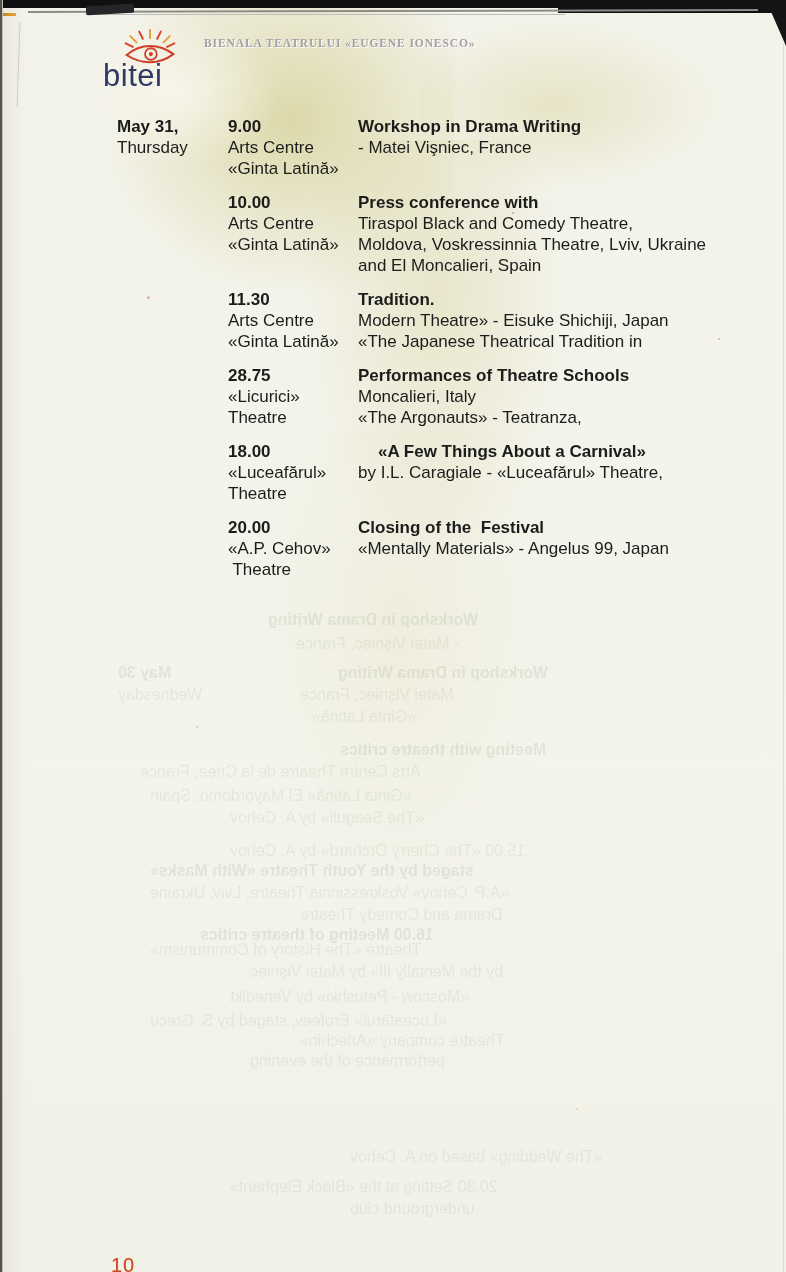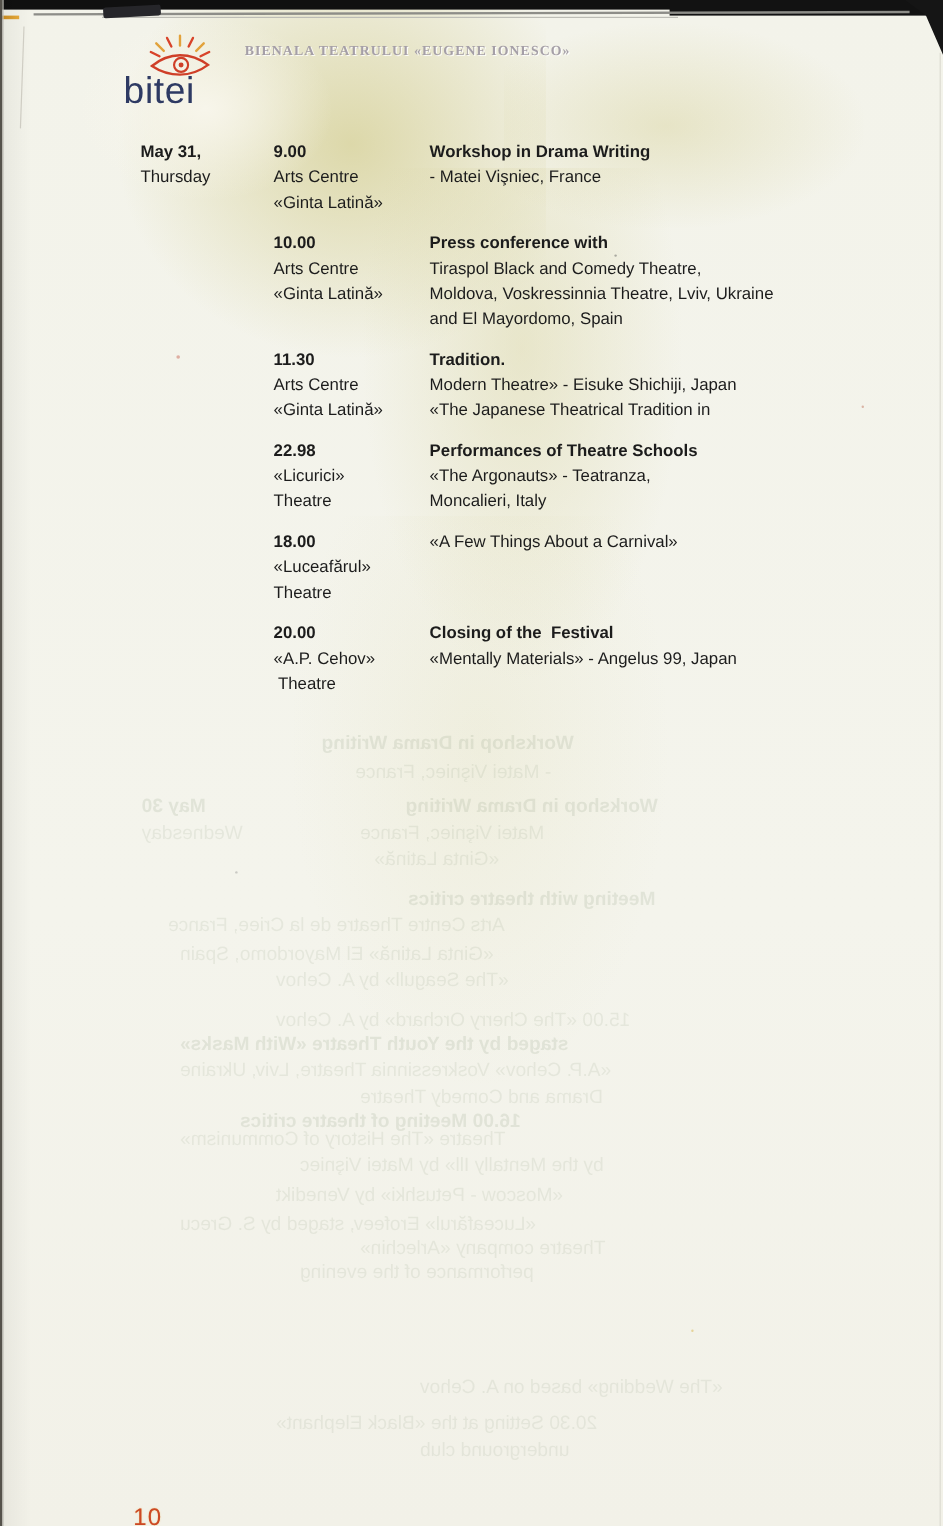--- a/index.html
+++ b/index.html
@@ -32,23 +32,23 @@
   
   #logo{position:absolute;left:103px;top:26px;width:80px;}
   #logo svg{display:block;margin-left:20px;}
   #logo .word{margin-top:-8px;font-family:Liberation Sans, sans-serif;font-size:31px;color:var(--logo-blue);letter-spacing:.5px;}
   #header-title{position:absolute;left:204px;top:37px;
     font-family:"Liberation Serif", serif;font-weight:700;font-size:11.5px;letter-spacing:.9px;
     color:var(--header-gray);text-shadow:1px 1px 0 rgba(255,255,255,.85);}
   
   #schedule{position:absolute;left:117px;top:116px;width:620px;}
   .entry{display:grid;grid-template-columns:111px 130px 380px;margin-bottom:13px;
-    font-size:14px;line-height:21px;}
+    font-size:17px;line-height:21px;}
   .entry .b, .time, .title{font-weight:700;}
-  .title.plain{font-weight:400;}
+  .title.plain{font-weight:700;margin-left:20px;}
   .date-l1{font-weight:700;}
   .col-desc .title, .detail-line, .venue-line, .time, .col-date div{white-space:pre;}
   
   #ghost-layer{position:absolute;left:0;top:0;width:786px;height:1272px;pointer-events:none;}
   .ghost{position:absolute;transform:scaleX(-1);color:var(--ghost);opacity:.15;
     filter:blur(.6px);font-size:16px;line-height:20px;white-space:nowrap;}
   .ghost.b{font-weight:700;opacity:.19;}
   
   #page-number{position:absolute;left:111px;top:1254px;font-size:20px;color:var(--page-num);
     text-shadow:0 0 1px rgba(232,167,56,.7);letter-spacing:1px;}
@@ -162,21 +162,21 @@
       </div>
       <div class="col-time">
         <div class="time">10.00</div>
       <div class="venue-line">Arts Centre</div>
           <div class="venue-line">«Ginta Latină»</div>
         </div>
       <div class="col-desc">
         <div class="title">Press conference with</div>
       <div class="detail-line">Tiraspol Black and Comedy Theatre,</div>
           <div class="detail-line">Moldova, Voskressinnia Theatre, Lviv, Ukraine</div>
-          <div class="detail-line">and El Mayordomo, Spain</div>
+          <div class="detail-line">and El Moncalieri, Spain</div>
         </div>
     </div>
 
     <div class="entry">
       <div class="col-date">
         <div class="date-l1"></div>
         <div class="date-l2"></div>
       </div>
       <div class="col-time">
         <div class="time">11.30</div>
@@ -189,43 +189,44 @@
           <div class="detail-line">«The Japanese Theatrical Tradition in</div>
         </div>
     </div>
 
     <div class="entry">
       <div class="col-date">
         <div class="date-l1"></div>
         <div class="date-l2"></div>
       </div>
       <div class="col-time">
-        <div class="time">22.98</div>
+        <div class="time">28.75</div>
       <div class="venue-line">«Licurici»</div>
           <div class="venue-line">Theatre</div>
         </div>
       <div class="col-desc">
         <div class="title">Performances of Theatre Schools</div>
-      <div class="detail-line">«The Argonauts» - Teatranza,</div>
-          <div class="detail-line">Moncalieri, Italy</div>
+      <div class="detail-line">Moncalieri, Italy</div>
+          <div class="detail-line">«The Argonauts» - Teatranza,</div>
         </div>
     </div>
 
     <div class="entry">
       <div class="col-date">
         <div class="date-l1"></div>
         <div class="date-l2"></div>
       </div>
       <div class="col-time">
         <div class="time">18.00</div>
       <div class="venue-line">«Luceafărul»</div>
           <div class="venue-line">Theatre</div>
         </div>
       <div class="col-desc">
         <div class="title plain">«A Few Things About a Carnival»</div>
+      <div class="detail-line">by I.L. Caragiale - «Luceafărul» Theatre,</div>
         </div>
     </div>
 
     <div class="entry">
       <div class="col-date">
         <div class="date-l1"></div>
         <div class="date-l2"></div>
       </div>
       <div class="col-time">
         <div class="time">20.00</div>

